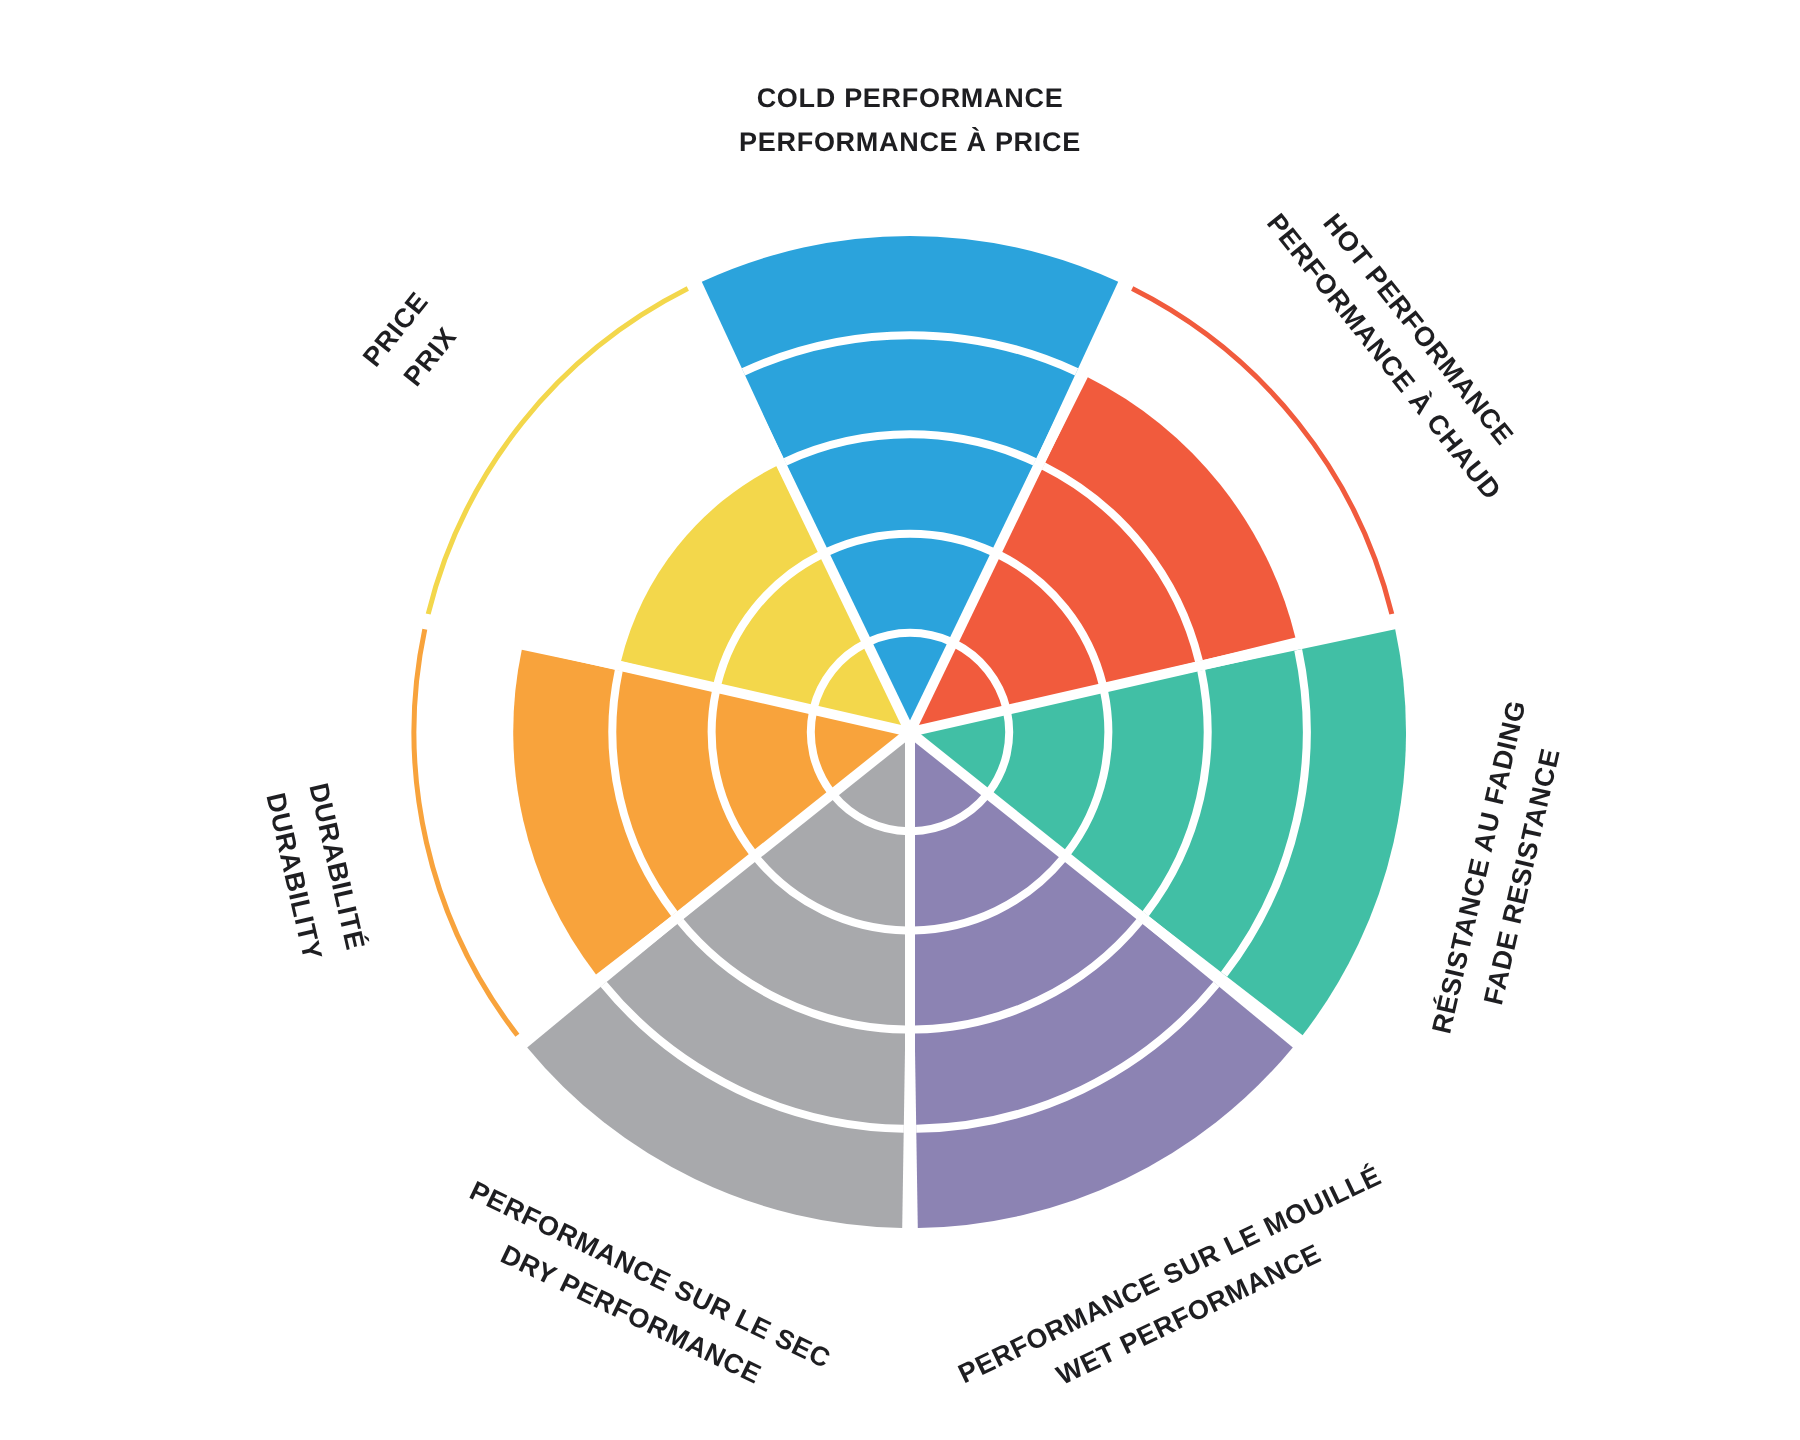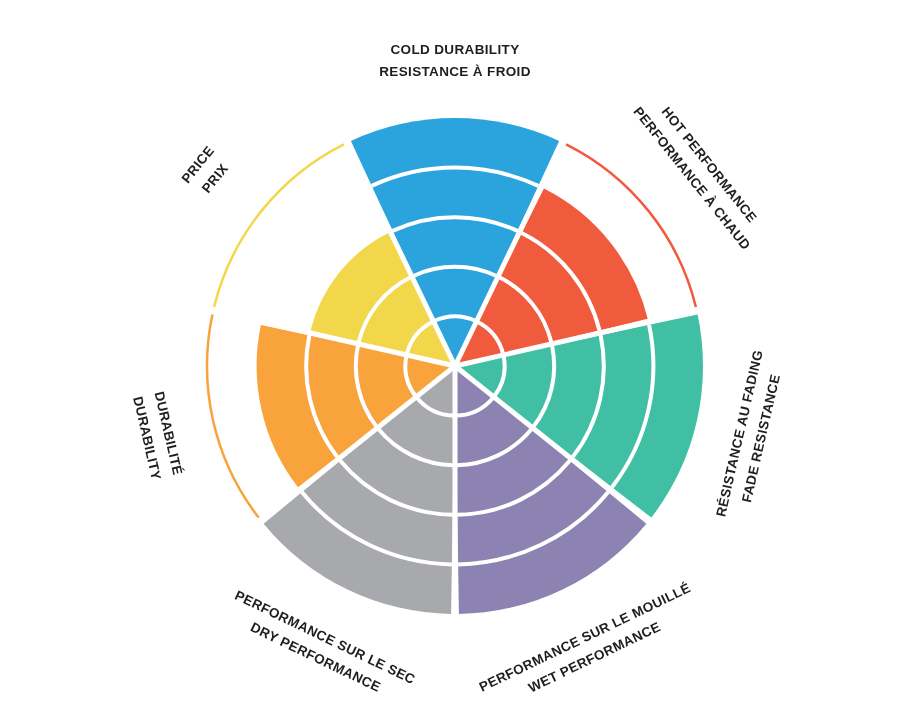--- a/index.html
+++ b/index.html
@@ -74,22 +74,22 @@
       <line x1="455" y1="366" x2="344.8" y2="137.2" stroke="#ffffff" stroke-width="5"></line>
       <line x1="455" y1="366" x2="565.2" y2="137.2" stroke="#ffffff" stroke-width="5"></line>
       <line x1="455" y1="366" x2="702.6" y2="309.5" stroke="#ffffff" stroke-width="5"></line>
       <line x1="455" y1="366" x2="653.6" y2="524.4" stroke="#ffffff" stroke-width="5"></line>
       <line x1="455" y1="366" x2="455.0" y2="620.0" stroke="#ffffff" stroke-width="5"></line>
       <line x1="455" y1="366" x2="256.4" y2="524.4" stroke="#ffffff" stroke-width="5"></line>
       <line x1="455" y1="366" x2="207.4" y2="309.5" stroke="#ffffff" stroke-width="5"></line>
     </svg>
 
   <div class="seg-label lbl-0">
-    <span>COLD DURABILITY</span>
-    <span>RESISTANCE À FROID</span>
+    <span>COLD PERFORMANCE</span>
+    <span>PERFORMANCE À PRICE</span>
   </div>
 
   <div class="seg-label lbl-1">
     <span>HOT PERFORMANCE</span>
     <span>PERFORMANCE À CHAUD</span>
   </div>
 
   <div class="seg-label lbl-2">
     <span>RÉSISTANCE AU FADING</span>
     <span>FADE RESISTANCE</span>

